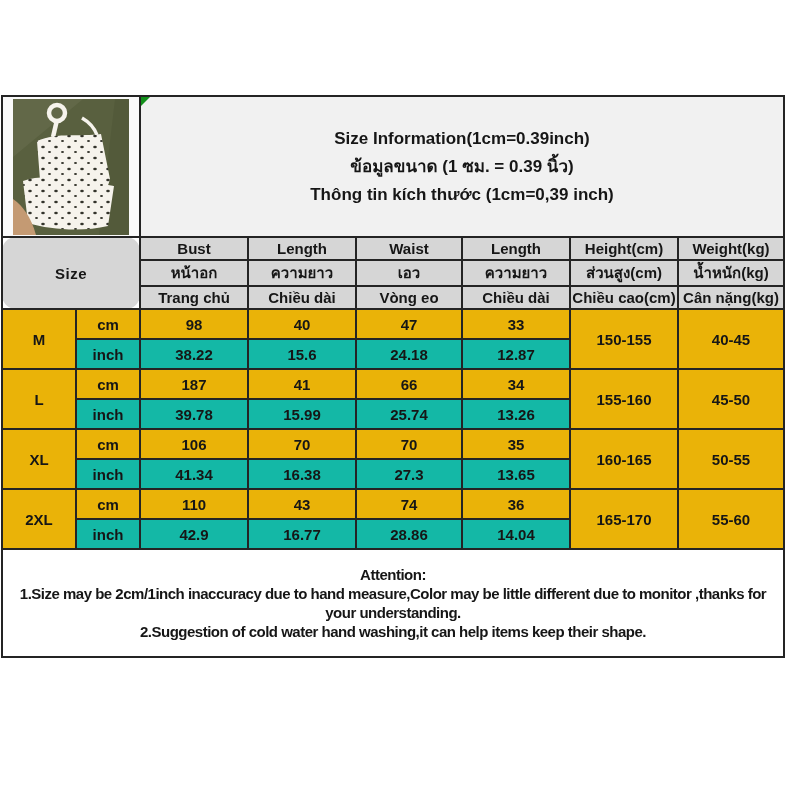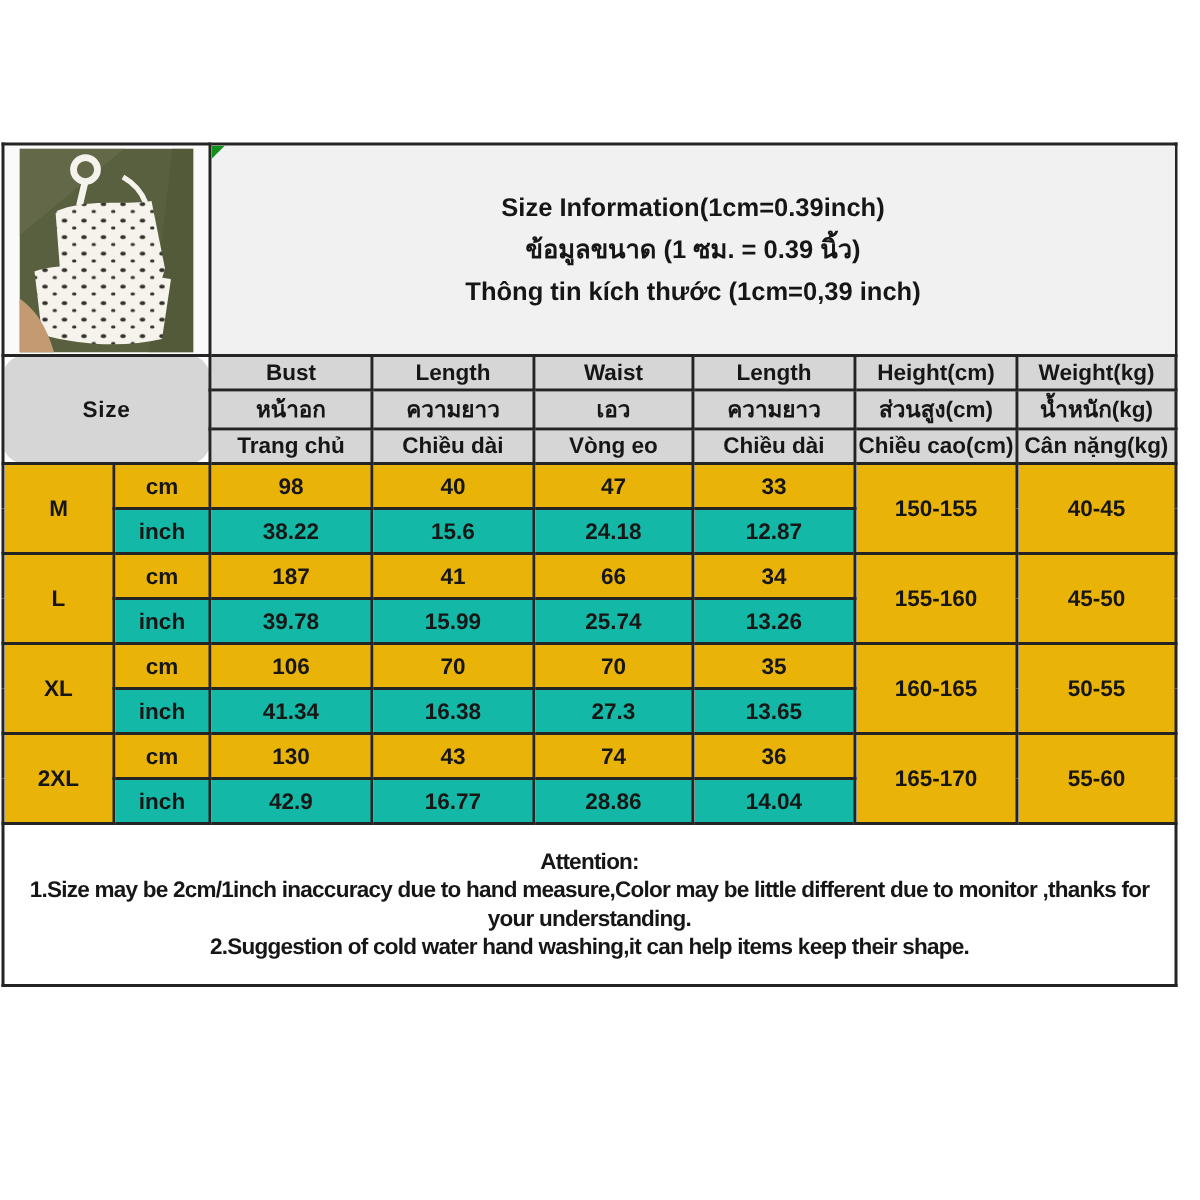--- a/index.html
+++ b/index.html
@@ -172,21 +172,21 @@
       <td class="bg-white">inch</td>
       <td class="bg-white">41.34</td>
       <td class="bg-white">16.38</td>
       <td class="bg-white">27.3</td>
       <td class="bg-white">13.65</td>
     </tr>
 
     <tr class="r-data">
       <td class="bg-lite size-lab" rowspan="2">2XL</td>
       <td class="bg-lite">cm</td>
-      <td class="bg-lite">130</td>
+      <td class="bg-lite">110</td>
       <td class="bg-lite">43</td>
       <td class="bg-lite">74</td>
       <td class="bg-lite">36</td>
       <td class="bg-lite" rowspan="2">165-170</td>
       <td class="bg-lite" rowspan="2">55-60</td>
     </tr>
     <tr class="r-data">
       <td class="bg-white">inch</td>
       <td class="bg-white">42.9</td>
       <td class="bg-white">16.77</td>

